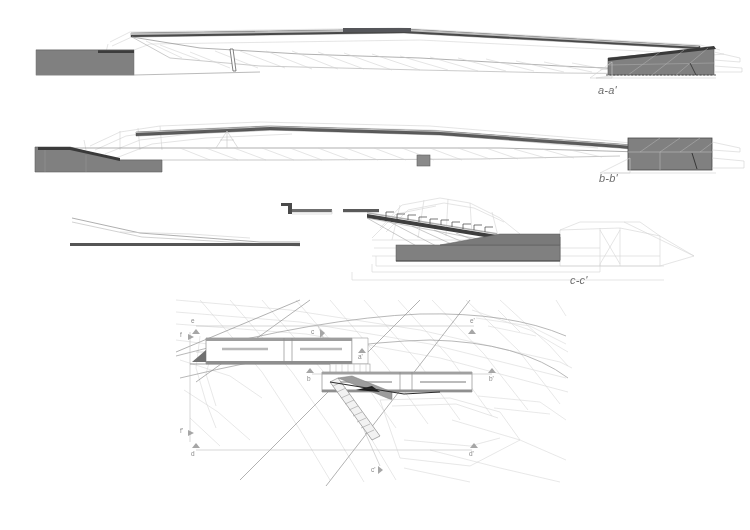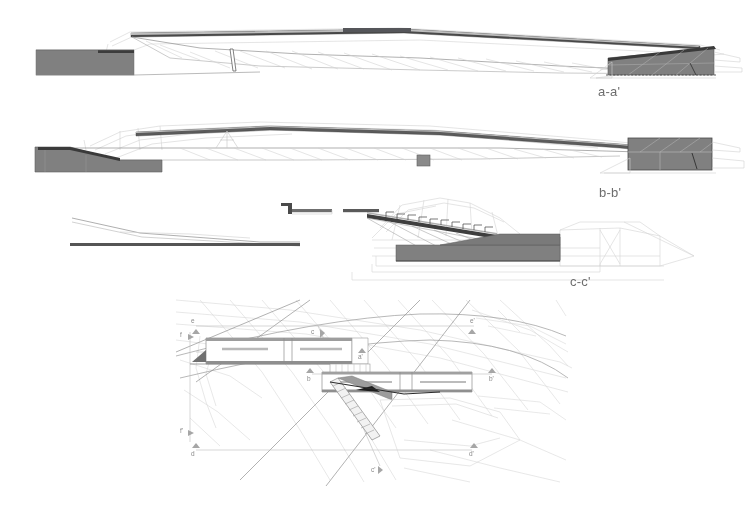--- a/index.html
+++ b/index.html
@@ -25,25 +25,26 @@
   svg.drawing {
     position: absolute;
     left: 0; top: 0;
     width: 750px;
     height: 530px;
     display: block;
   }
   .sec-label {
     position: absolute;
     font-family: "Liberation Sans", sans-serif;
-    font-size: 13px;
+    font-size: 11px;
     color: #6d6d6d;
     letter-spacing: 0.2px;
     white-space: nowrap;
     user-select: none;
+    font-style: italic;
   }
   .plan-mark {
     position: absolute;
     font-family: "Liberation Sans", sans-serif;
     font-size: 6.5px;
     color: #8a8a8a;
     white-space: nowrap;
     user-select: none;
   }
 </style>
@@ -394,21 +395,21 @@
         <path d="M310 368 L314 373 L306 373 Z"></path>
         <path d="M492 368 L496 373 L488 373 Z"></path>
         <path d="M196 443 L200 448 L192 448 Z"></path>
         <path d="M474 443 L478 448 L470 448 Z"></path>
       </g>
     </g>
 
   </svg>
 
   <div class="sec-label" style="left:598px; top:84px;">a-a'</div>
-  <div class="sec-label" style="left:599px; top:185px;">b-b'</div>
+  <div class="sec-label" style="left:599px; top:172px;">b-b'</div>
   <div class="sec-label" style="left:570px; top:274px;">c-c'</div>
 
   <div class="plan-mark" style="left:191px; top:317px;">e</div>
   <div class="plan-mark" style="left:180px; top:331px;">f</div>
   <div class="plan-mark" style="left:311px; top:328px;">c</div>
   <div class="plan-mark" style="left:470px; top:317px;">e'</div>
   <div class="plan-mark" style="left:358px; top:353px;">a'</div>
   <div class="plan-mark" style="left:307px; top:375px;">b</div>
   <div class="plan-mark" style="left:489px; top:375px;">b'</div>
   <div class="plan-mark" style="left:180px; top:427px;">f'</div>

